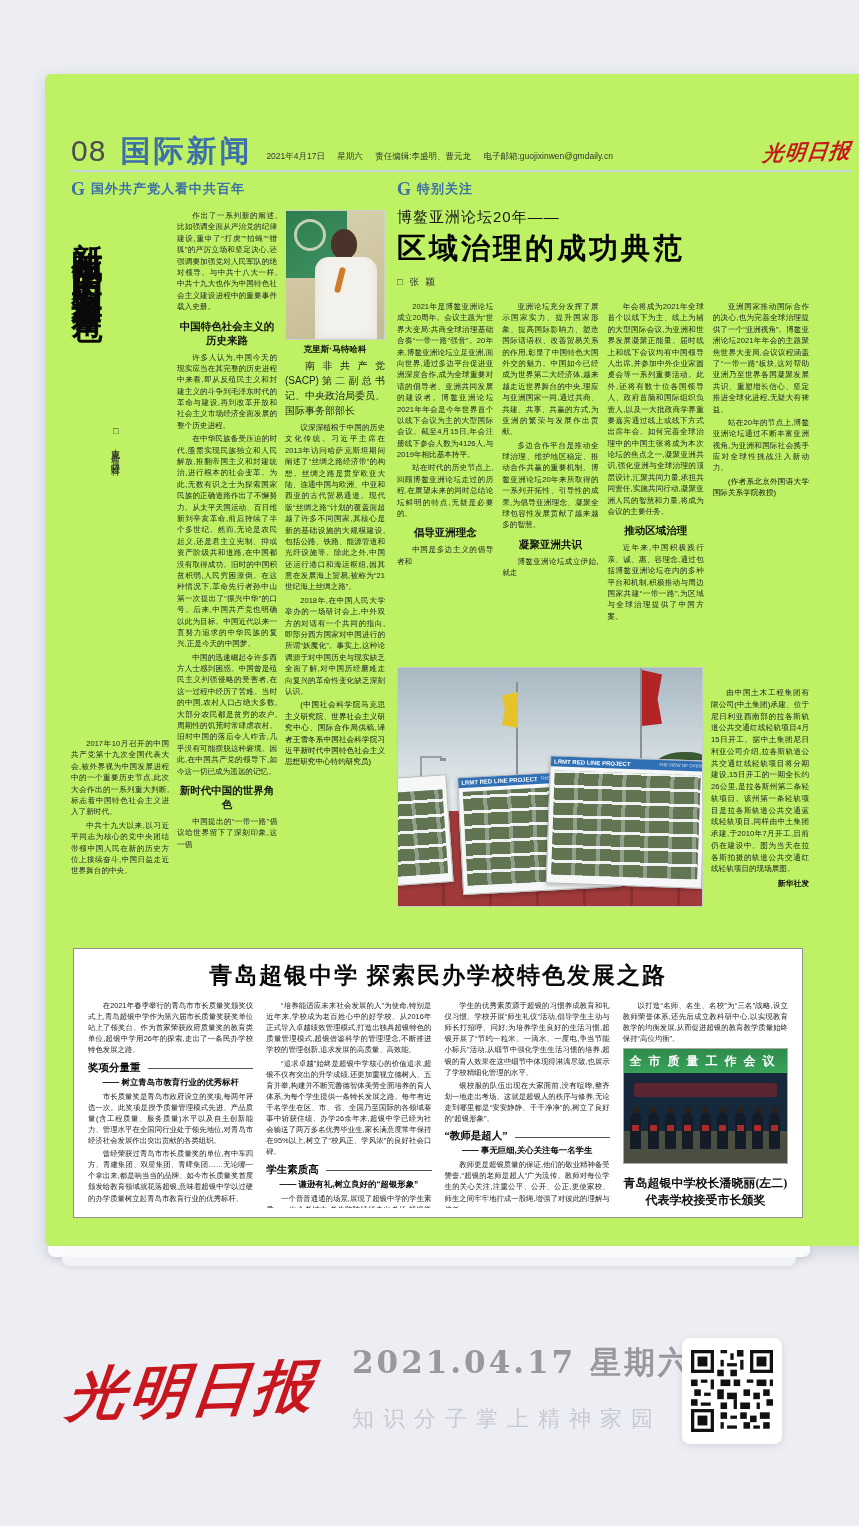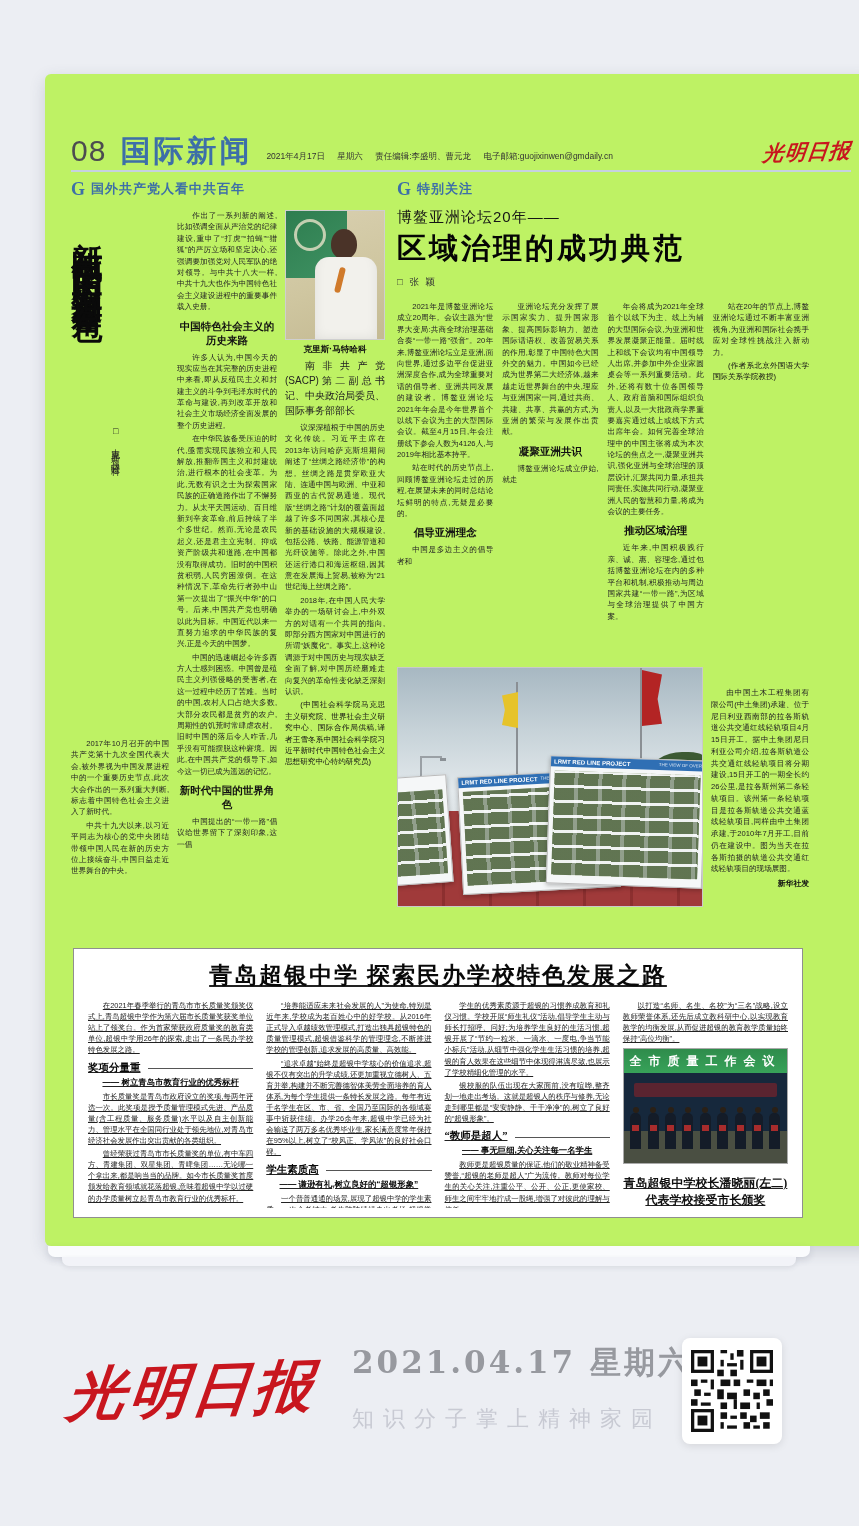--- a/index.html
+++ b/index.html
@@ -112,21 +112,21 @@
   .lamp::before { content:""; position:absolute; left:0; top:0; width:22px; height:2px; background:#9aa0a5; }
   .lamp::after { content:""; position:absolute; left:20px; top:2px; width:6px; height:3px; background:#8a9095; }
   .tree { position:absolute; right:-12px; top:84px; width:64px; height:44px;
     background:#3c5a33; border-radius:50% 40% 55% 45%; }
   .lrmt-cap-col { flex:1 1 0; min-width:0; padding-top:20px; }
   .cap-para { font-size:7.6px; line-height:1.55; text-align:justify; text-indent:2em; color:#222; }
   .cap-credit { font-size:7.8px; font-weight:800; text-align:right; margin-top:3px; color:#111; }
 
   
   .ad-box { position:absolute; left:28px; top:874px; width:730px; height:270px;
-    border:1px solid #8f8f8f; background:#fff;text-decoration:underline; }
+    border:1px solid #8f8f8f; background:#fff; }
   .ad-title { text-align:center; font-size:23px; font-weight:800;
     font-family:"Liberation Serif", serif; letter-spacing:2px; margin-top:11px; color:#090909; }
   .ad-cols { display:flex; gap:13px; padding:0 14px; margin-top:9px; height:208px; overflow:hidden; }
   .ad-col { flex:1 1 0; min-width:0; }
   .ad-col .para { font-size:7.4px; }
   .ad-h { display:flex; align-items:center; font-size:10.5px; font-weight:800;
     color:#0a0a0a; margin:5px 0 2px; font-family:"Liberation Serif", serif; }
   .ad-h::after { content:""; flex:1; border-bottom:1px solid #555; margin-left:7px; transform:translateY(1px); }
   .ad-h2 { font-size:8.4px; font-weight:800; text-align:center; margin:0 0 3px; color:#0a0a0a; }
   .ad-photo { position:relative; width:100%; height:116px; margin-top:4px;
@@ -227,29 +227,31 @@
     <div class="ra-byline">□ 张  颖</div>
     <div class="ra-cols">
       <div class="ra-col">
           <p class="para">2021年是博鳌亚洲论坛成立20周年。会议主题为“世界大变局:共商全球治理基础 合奏“一带一路”强音”。20年来,博鳌亚洲论坛立足亚洲,面向世界,通过多边平台促进亚洲深度合作,成为全球重要对话的倡导者、亚洲共同发展的建设者。博鳌亚洲论坛2021年年会是今年世界首个以线下会议为主的大型国际会议。截至4月15日,年会注册线下参会人数为4126人,与2019年相比基本持平。</p>
           <p class="para">站在时代的历史节点上,回顾博鳌亚洲论坛走过的历程,在展望未来的同时总结论坛鲜明的特点,无疑是必要的。</p>
           <h4 class="col-subhead">倡导亚洲理念</h4>
           <p class="para">中国是多边主义的倡导者和</p>
         </div>
       <div class="ra-col">
           <p class="para">亚洲论坛充分发挥了展示国家实力、提升国家形象、提高国际影响力、塑造国际话语权、改善贸易关系的作用,彰显了中国特色大国外交的魅力。中国如今已经成为世界第二大经济体,越来越走近世界舞台的中央,理应与亚洲国家一同,通过共商、共建、共享、共赢的方式,为亚洲的繁荣与发展作出贡献。</p>
+          <p class="para">多边合作平台是推动全球治理、维护地区稳定、推动合作共赢的重要机制。博鳌亚洲论坛20年来所取得的一系列开拓性、引导性的成果,为倡导亚洲理念、凝聚全球包容性发展贡献了越来越多的智慧。</p>
           <h4 class="col-subhead">凝聚亚洲共识</h4>
           <p class="para">博鳌亚洲论坛成立伊始,就走</p>
         </div>
       <div class="ra-col">
           <p class="para">年会将成为2021年全球首个以线下为主、线上为辅的大型国际会议,为亚洲和世界发展凝聚正能量。届时线上和线下会议均有中国领导人出席,并参加中外企业家圆桌会等一系列重要活动。此外,还将有数十位各国领导人、政府首脑和国际组织负责人,以及一大批政商学界重要嘉宾通过线上或线下方式出席年会。如何完善全球治理中的中国主张将成为本次论坛的焦点之一,凝聚亚洲共识,强化亚洲与全球治理的顶层设计,汇聚共同力量,承担共同责任,实施共同行动,凝聚亚洲人民的智慧和力量,将成为会议的主要任务。</p>
           <h4 class="col-subhead">推动区域治理</h4>
           <p class="para">近年来,中国积极践行亲、诚、惠、容理念,通过包括博鳌亚洲论坛在内的多种平台和机制,积极推动与周边国家共建“一带一路”,为区域与全球治理提供了中国方案。</p>
         </div>
       <div class="ra-col">
+          <p class="para">亚洲国家推动国际合作的决心,也为完善全球治理提供了一个“亚洲视角”。博鳌亚洲论坛2021年年会的主题聚焦世界大变局,会议议程涵盖了“一带一路”板块,这对帮助亚洲乃至世界各国凝聚发展共识、重塑增长信心、坚定推进全球化进程,无疑大有裨益。</p>
           <p class="para">站在20年的节点上,博鳌亚洲论坛通过不断丰富亚洲视角,为亚洲和国际社会携手应对全球性挑战注入新动力。</p>
           <p class="note-para">(作者系北京外国语大学国际关系学院教授)</p>
         </div>
     </div>
     <div class="ra-photo-row">
       <div class="lrmt">
         <div class="lrmt-wall"></div>
         <div class="lamp"></div>
         <div class="pole pole-y"></div>
         <div class="pole pole-r"></div>

